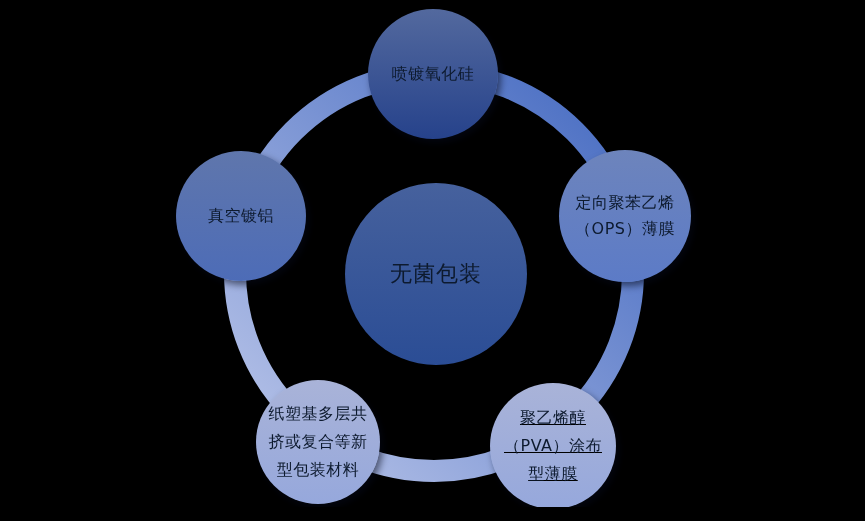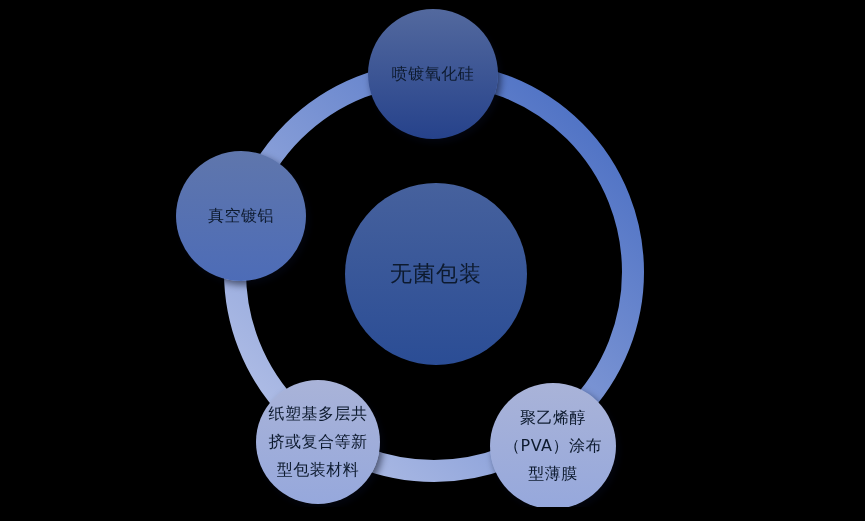--- a/index.html
+++ b/index.html
@@ -49,20 +49,21 @@
     left: 559px; top: 150px; width: 132px; height: 132px;
     background: linear-gradient(to bottom, var(--node-right-a, #6d84bc), var(--node-right-b, #5c7bc7));
   }
   .node-bottom-left {
     left: 256px; top: 380px; width: 124px; height: 124px;
     background: linear-gradient(to bottom, var(--node-bottom-a, #a9b3d8), var(--node-bottom-b, #96a8dc));
   }
   .node-bottom-right {
     left: 490px; top: 383px; width: 126px; height: 126px;
     background: linear-gradient(to bottom, var(--node-bottom-a, #a9b3d8), var(--node-bottom-b, #96a8dc));
+    text-decoration: underline;
   }
   .node-center {
     left: 345px; top: 183px; width: 182px; height: 182px;
     background: linear-gradient(to bottom, var(--node-center-a, #46619d), var(--node-center-b, #2b4d95));
     box-shadow: none;
   }
 
   .node-top .label, .node-left .label { font-size: 16px; line-height: 24px; }
   .node-right .label { font-size: 16px; line-height: 26px; }
   .node-bottom-left .label, .node-bottom-right .label { font-size: 16px; line-height: 28px; }
@@ -80,20 +81,24 @@
         <stop offset="1" class="ring-stop-light" stop-color="#bcc7ea"></stop>
       </linearGradient>
     </defs>
     <circle cx="434" cy="272" r="199" fill="none" stroke="url(#ringGrad)" stroke-width="22"></circle>
   </svg>
 
   <div class="node node-top">
     <span class="label">喷镀氧化硅</span>
   </div>
 
+  <div class="node node-right">
+    <span class="label">定向聚苯乙烯
+（OPS）薄膜</span>
+  </div>
 
   <div class="node node-bottom-right">
     <span class="label">聚乙烯醇
 （PVA）涂布
 型薄膜</span>
   </div>
 
   <div class="node node-bottom-left">
     <span class="label">纸塑基多层共
 挤或复合等新

